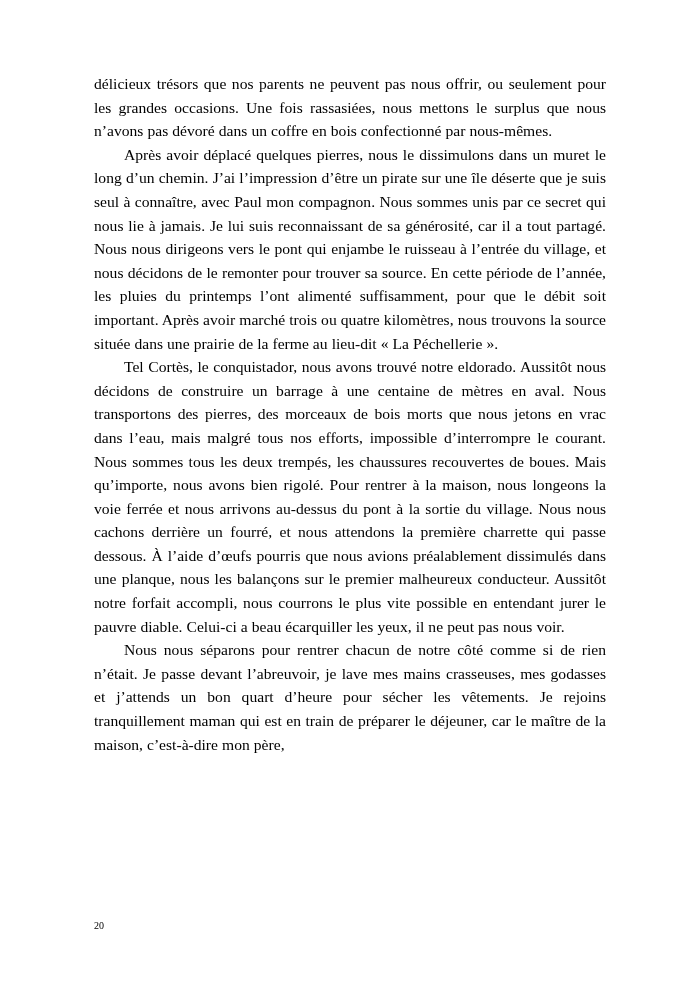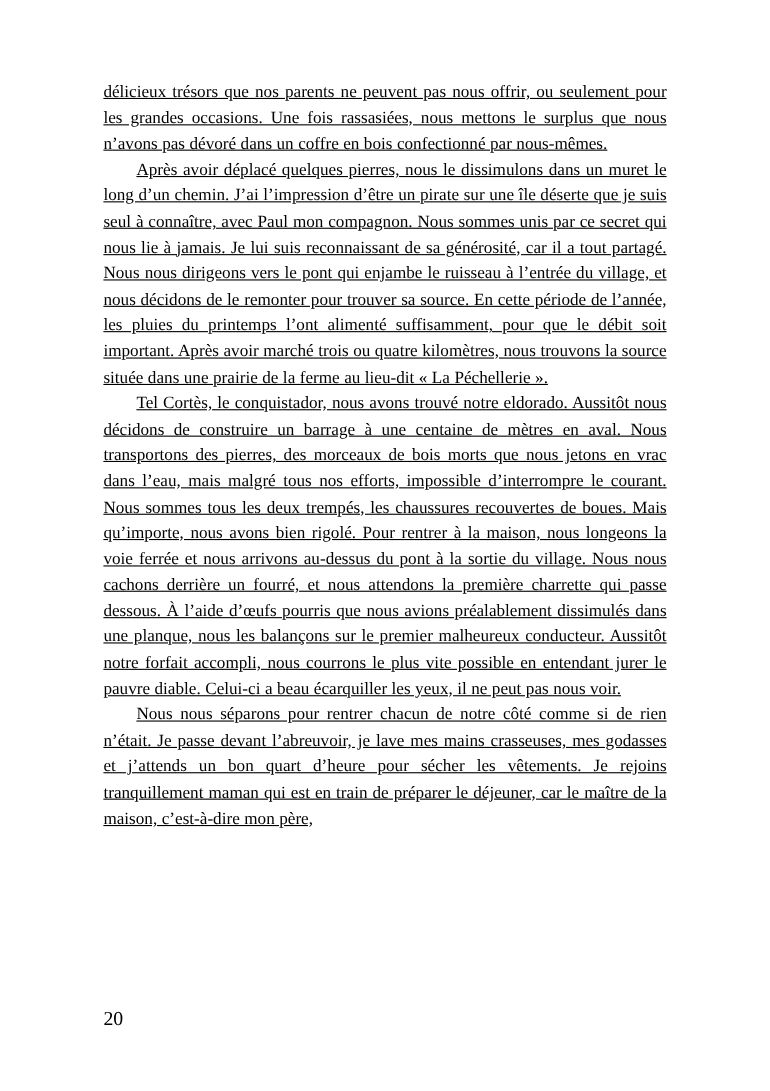--- a/index.html
+++ b/index.html
@@ -31,31 +31,30 @@
   }
   .para {
     margin: 0;
     font-size: 15.6px;
     line-height: 23.6px;
     text-align: justify;
     text-justify: inter-word;
     -webkit-hyphens: none;
     hyphens: none;
     word-spacing: 0.01em;
-    text-decoration: underline;
   }
   .para.indent {
     text-indent: 30px;
   }
   
   .page-number {
     position: absolute;
     left: 94px;
     top: 916px;
-    font-size: 18px;
+    font-size: 10px;
     line-height: 20px;
     text-align: left;
   }
 </style>
 </head>
 <body>
 
 <div class="page">
 
   <div class="text-block">

